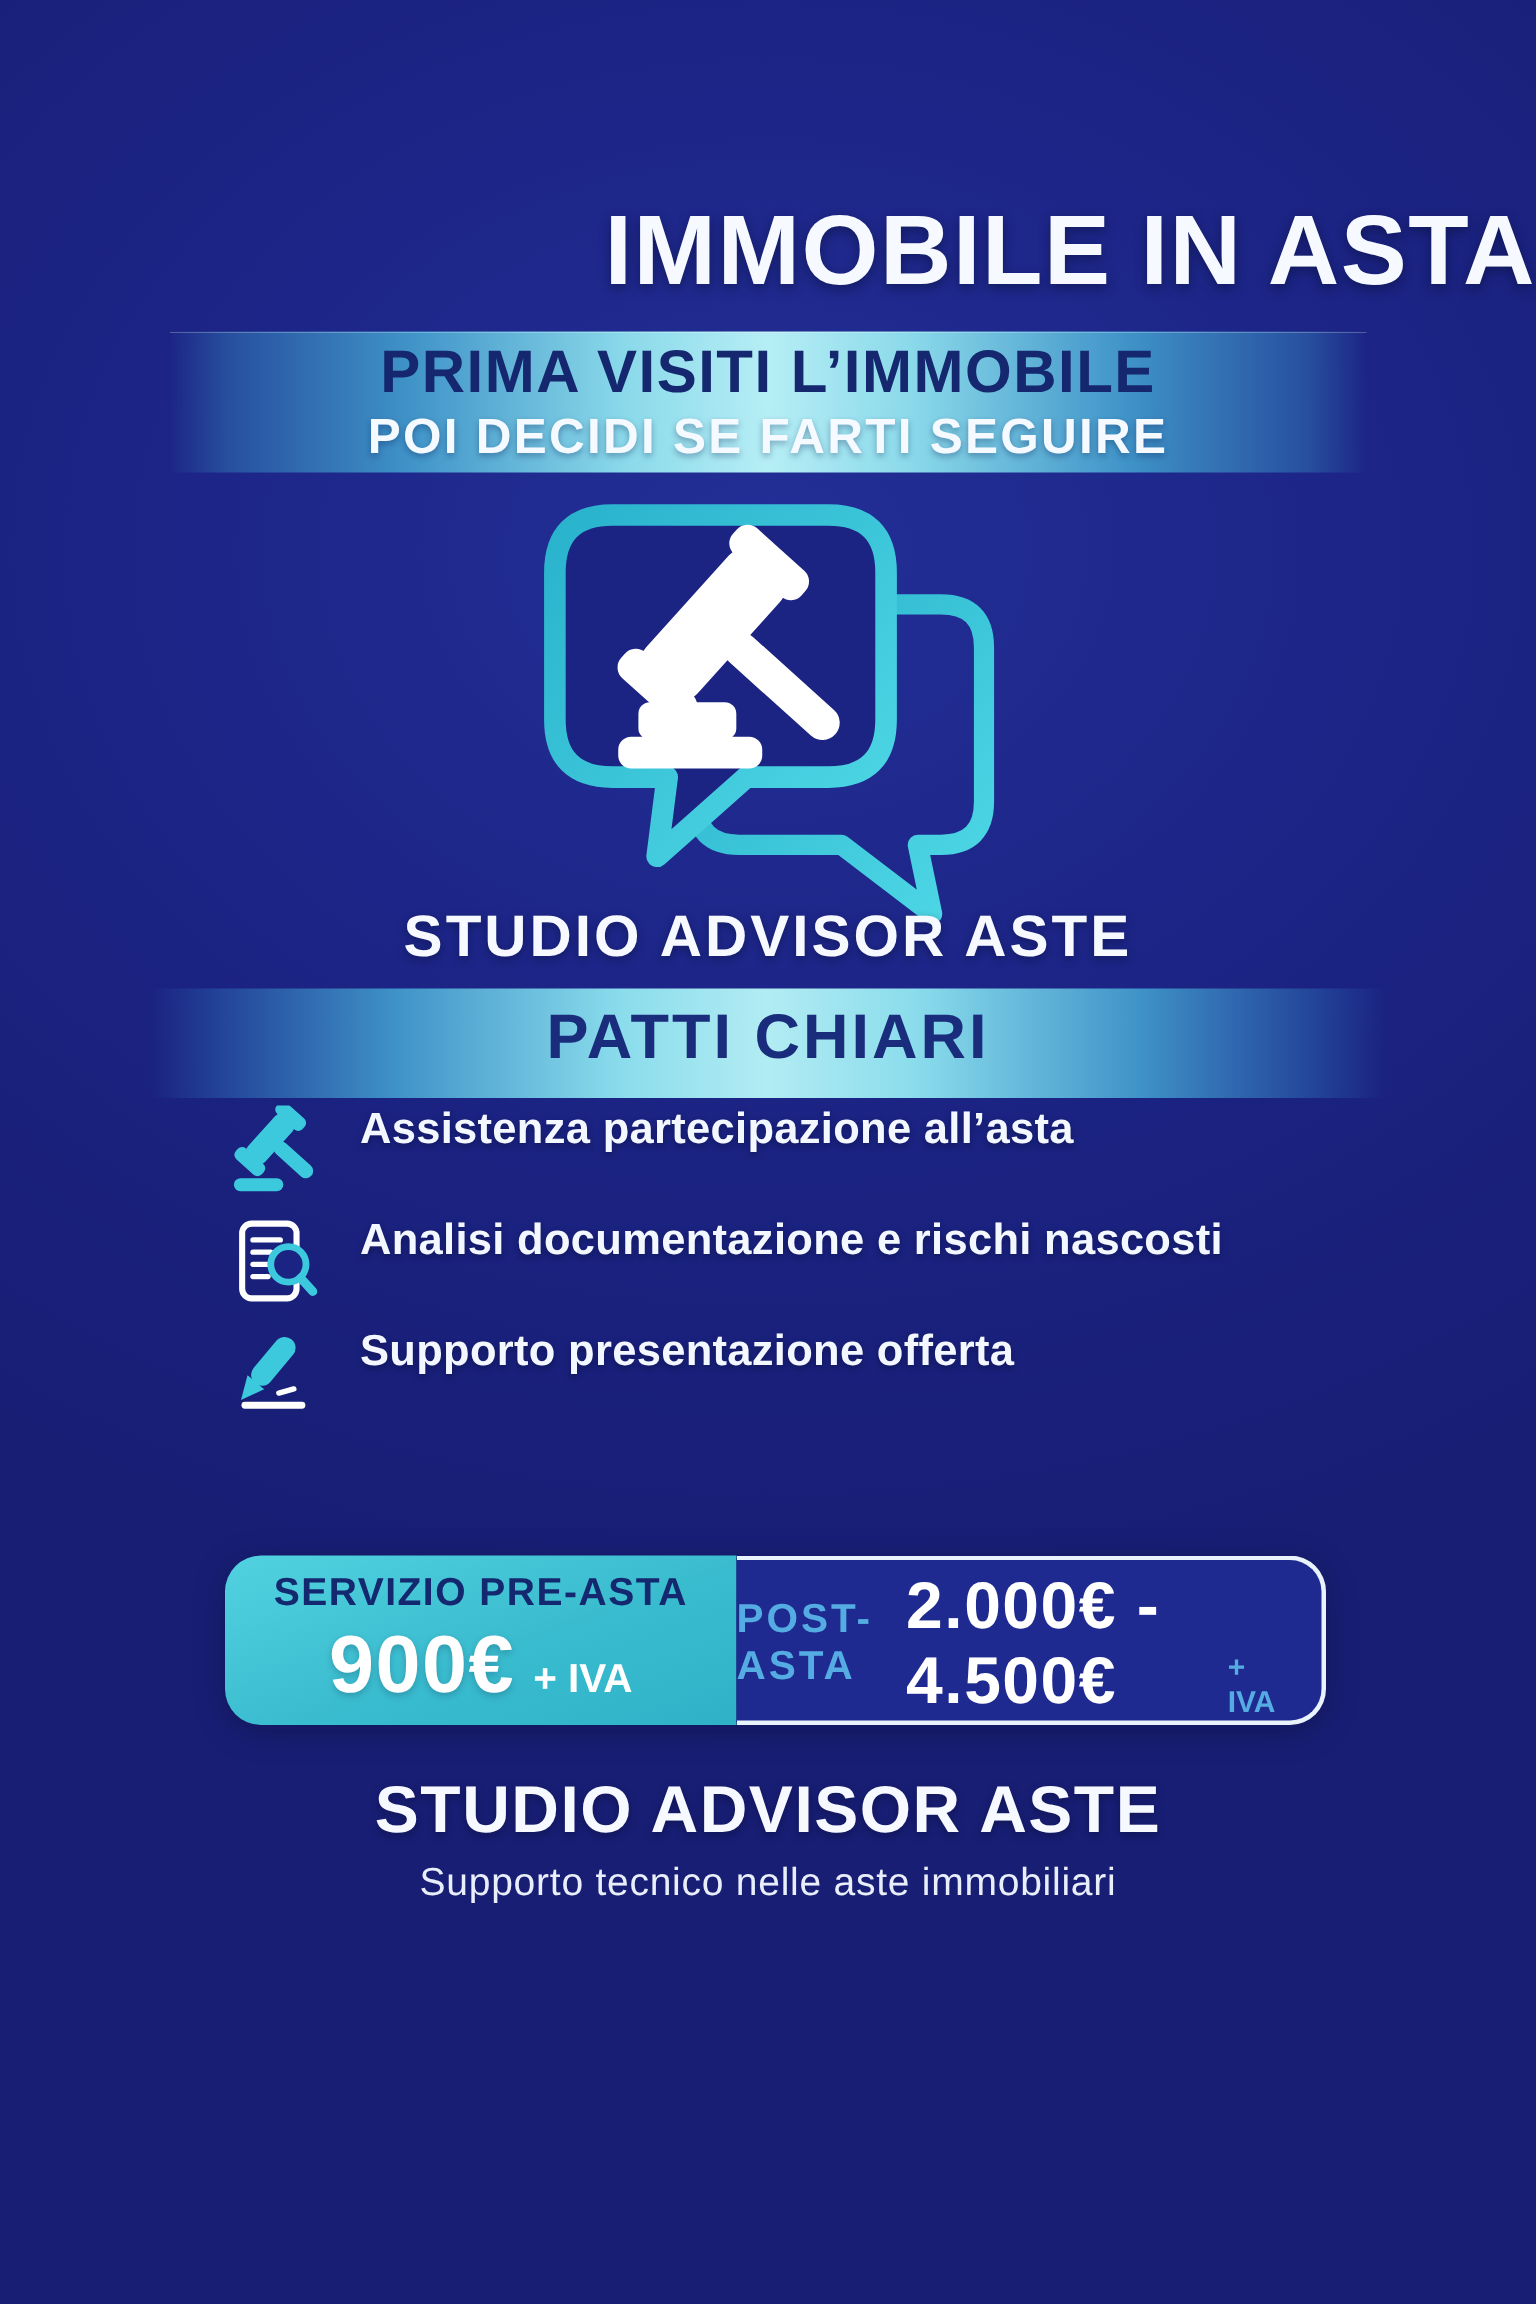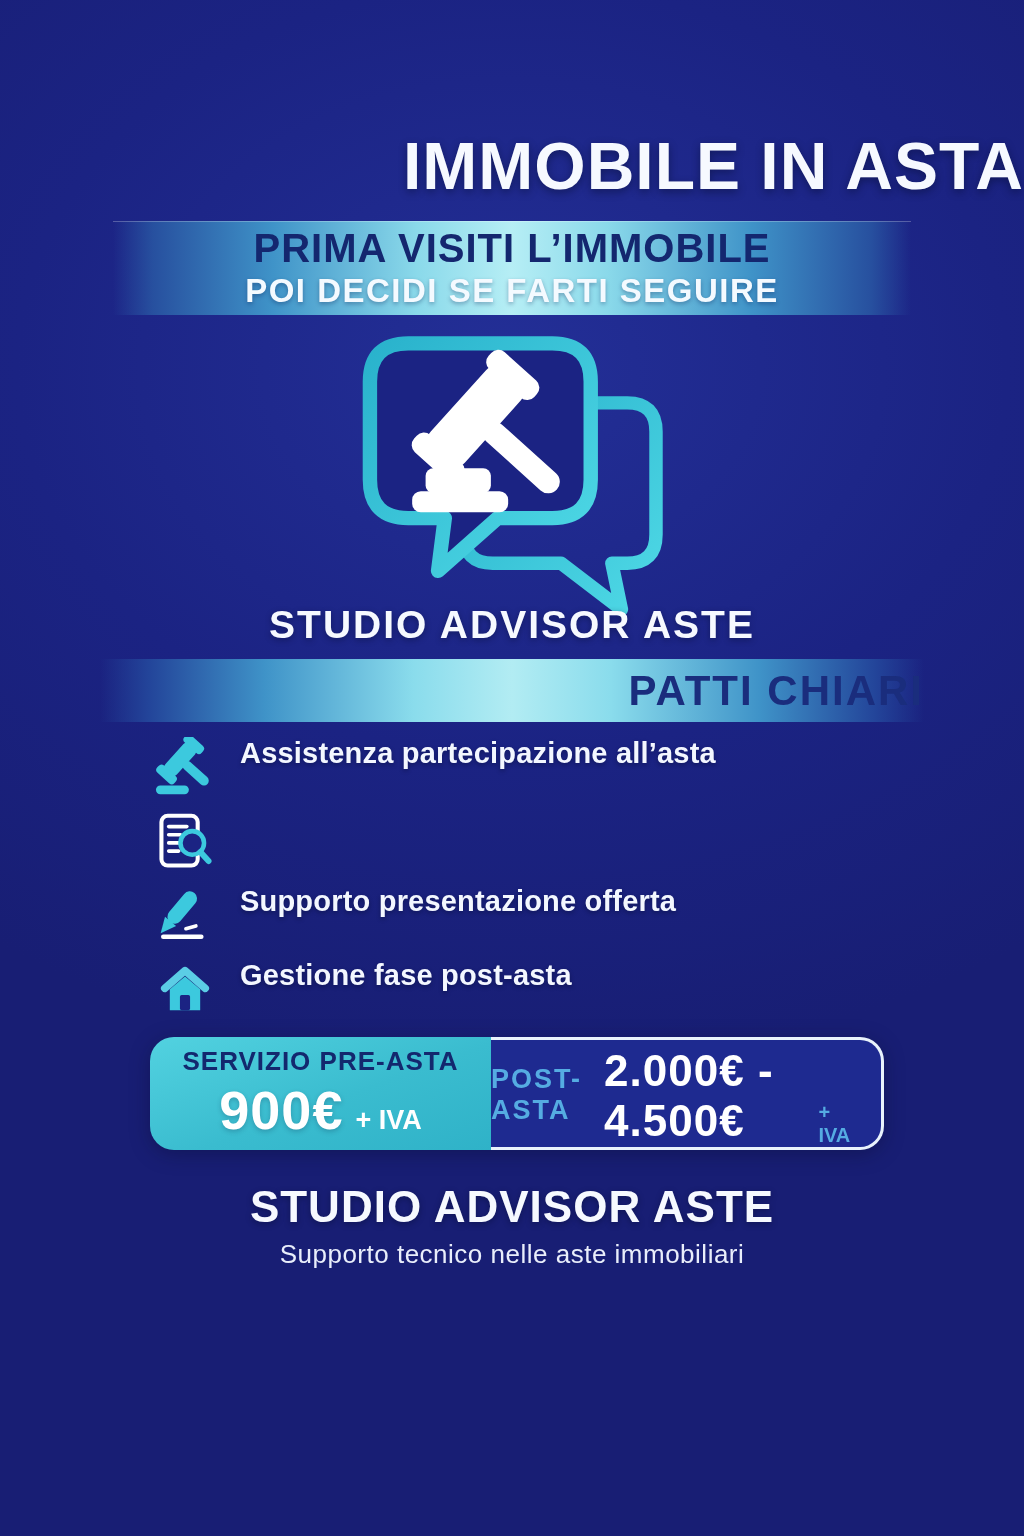--- a/index.html
+++ b/index.html
@@ -50,25 +50,25 @@
   
   .brand-heading {
     position:absolute; top:603px; left:0; width:100%;
     text-align:center;
     font-size:39px; font-weight:800; letter-spacing:2px; color:#f6f9ff;
     text-shadow:0 2px 6px rgba(5,10,40,.4);
   }
 
   
   .banner-patti {
-    position:absolute; top:659px; left:100px; width:824px; height:63px;
+    position:absolute; top:659px; left:100px; width:824px; height:73px;
     background:linear-gradient(90deg,
       rgba(27,35,131,0) 0%, #23459a 6%, #3f93c8 20%, #8adcec 38%,
       #b2ecf3 50%, #8adcec 62%, #3f93c8 80%, #23459a 94%, rgba(27,35,131,0) 100%);
-    text-align:right; line-height:63px;
+    text-align:center; line-height:63px;
     font-size:42px; font-weight:800; letter-spacing:2px; color:#1a2d7d;
   }
 
   
   .services { position:absolute; top:737px; left:150px; width:780px; }
   .service-row {
     display:flex; height:62px; margin-bottom:12px;
   }
   .service-icon {
     width:70px; min-width:70px; display:flex; justify-content:center; align-items:center;
@@ -201,46 +201,37 @@
           <g stroke="#ffffff" stroke-width="4" stroke-linecap="round">
             <line x1="14" y1="15" x2="34" y2="15"></line>
             <line x1="14" y1="24" x2="27" y2="24"></line>
             <line x1="14" y1="33" x2="27" y2="33"></line>
             <line x1="14" y1="42" x2="25" y2="42"></line>
           </g>
           <circle cx="40" cy="33" r="13" fill="#1b2383" stroke="#3cc9de" stroke-width="5"></circle>
           <line x1="49" y1="43" x2="58" y2="53" stroke="#3cc9de" stroke-width="6.5" stroke-linecap="round"></line>
         </svg>
       </span>
+      <span class="service-label">Analisi documentazione e rischi nascosti</span>
     </div>
 
     <div class="service-row">
       <span class="service-icon">
         <svg width="58" height="58" viewBox="0 0 64 64" aria-hidden="true">
           <path d="M8 55 H50" stroke="#ffffff" stroke-width="5" stroke-linecap="round"></path>
           <path d="M33 46 L44 43" stroke="#ffffff" stroke-width="4" stroke-linecap="round"></path>
           <g transform="translate(27,25) rotate(40)" fill="#3cc9de">
             <rect x="-8" y="-24" width="16" height="42" rx="8"></rect>
             <path d="M-8 17 L0 34 L8 17 Z"></path>
           </g>
         </svg>
       </span>
       <span class="service-label">Supporto presentazione offerta</span>
     </div>
 
-    <div class="service-row">
-      <span class="service-icon">
-        <svg width="54" height="54" viewBox="0 0 64 64" aria-hidden="true">
-          <path d="M8 30 L32 9 L56 30" fill="none" stroke="#5bcde5" stroke-width="9" stroke-linecap="round" stroke-linejoin="round"></path>
-          <path d="M14 31 L32 16 L50 31 V56 H14 Z" fill="#3cc9de"></path>
-          <rect x="26" y="38" width="12" height="18" rx="2" fill="#1b2383"></rect>
-        </svg>
-      </span>
-      <span class="service-label">Gestione fase post-asta</span>
-    </div>
 
   </div>
 
   <div class="pricing">
     <div class="price-pre">
       <div class="price-pre-label">SERVIZIO PRE-ASTA</div>
       <div class="price-pre-row">
         <span class="price-pre-amount">900€</span>
         <span class="price-pre-vat">+ IVA</span>
       </div>

